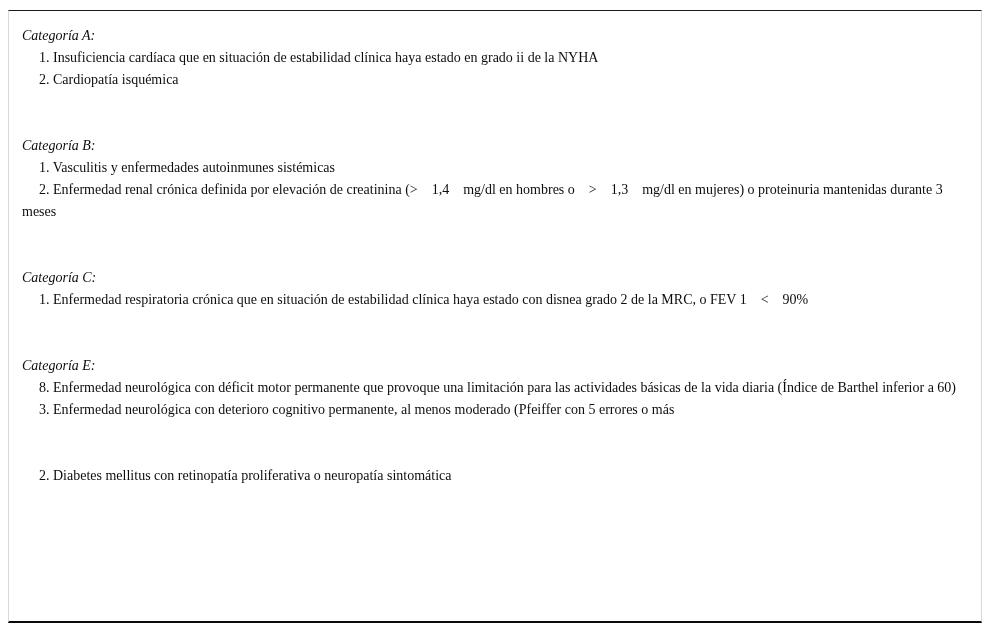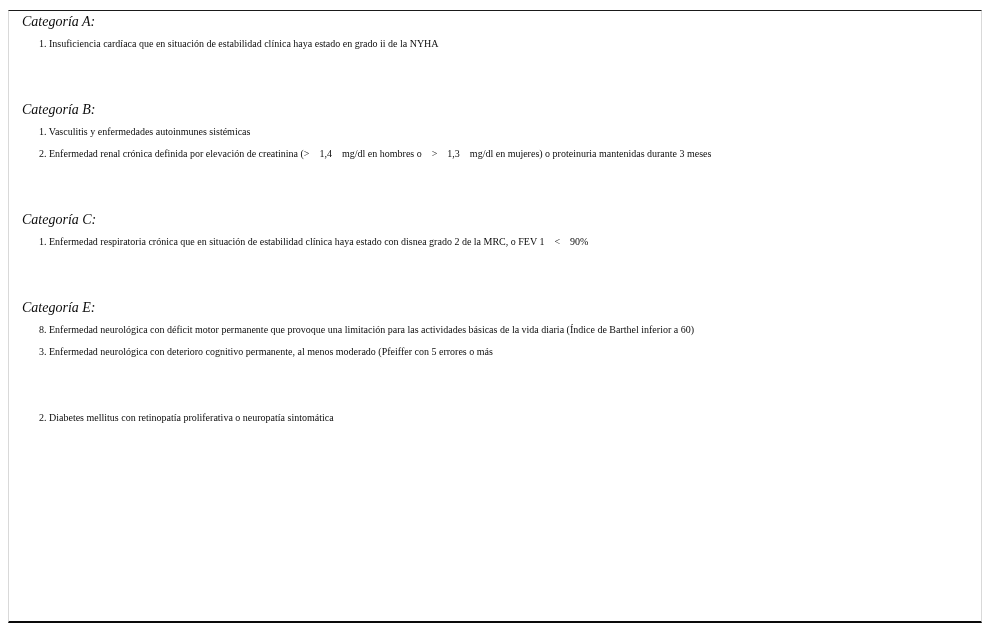--- a/index.html
+++ b/index.html
@@ -20,51 +20,52 @@
     position: absolute;
     left: 8px;
     top: 10px;
     width: 974px;
     height: 613px;
     border-top: 1.5px solid #1a1a1a;
     border-bottom: 2.5px solid #0a0a0a;
     border-left: 1px solid #d9d9d9;
     border-right: 1px solid #d9d9d9;
     box-sizing: border-box;
-    padding: 0 13px 0 13px;
+    padding: 14px 13px 0 13px;
   }
   .category {
     margin: 0 0 44px 0;
   }
   .category:last-child {
     margin-bottom: 0;
   }
   .category-header {
     font-style: italic;
     font-size: 14px;
     line-height: 22px;
     margin: 0;
   }
   .item {
-    font-size: 10px;
+    font-size: 14px;
     line-height: 22px;
     margin: 0;
     text-indent: 17px;
     white-space: pre-wrap;
   }
 </style>
 </head>
 <body>
 
 <div class="sheet">
   <div class="table-box">
 
     <div class="category">
       <p class="category-header">Categoría A:</p>
       <p class="item">1. Insuficiencia cardíaca que en situación de estabilidad clínica haya estado en grado ii de la NYHA</p>
+      <p class="item">2. Cardiopatía isquémica</p>
     </div>
 
     <div class="category">
       <p class="category-header">Categoría B:</p>
       <p class="item">1. Vasculitis y enfermedades autoinmunes sistémicas</p>
       <p class="item">2. Enfermedad renal crónica definida por elevación de creatinina (&gt;    1,4    mg/dl en hombres o    &gt;    1,3    mg/dl en mujeres) o proteinuria mantenidas durante 3 meses</p>
     </div>
 
     <div class="category">
       <p class="category-header">Categoría C:</p>

